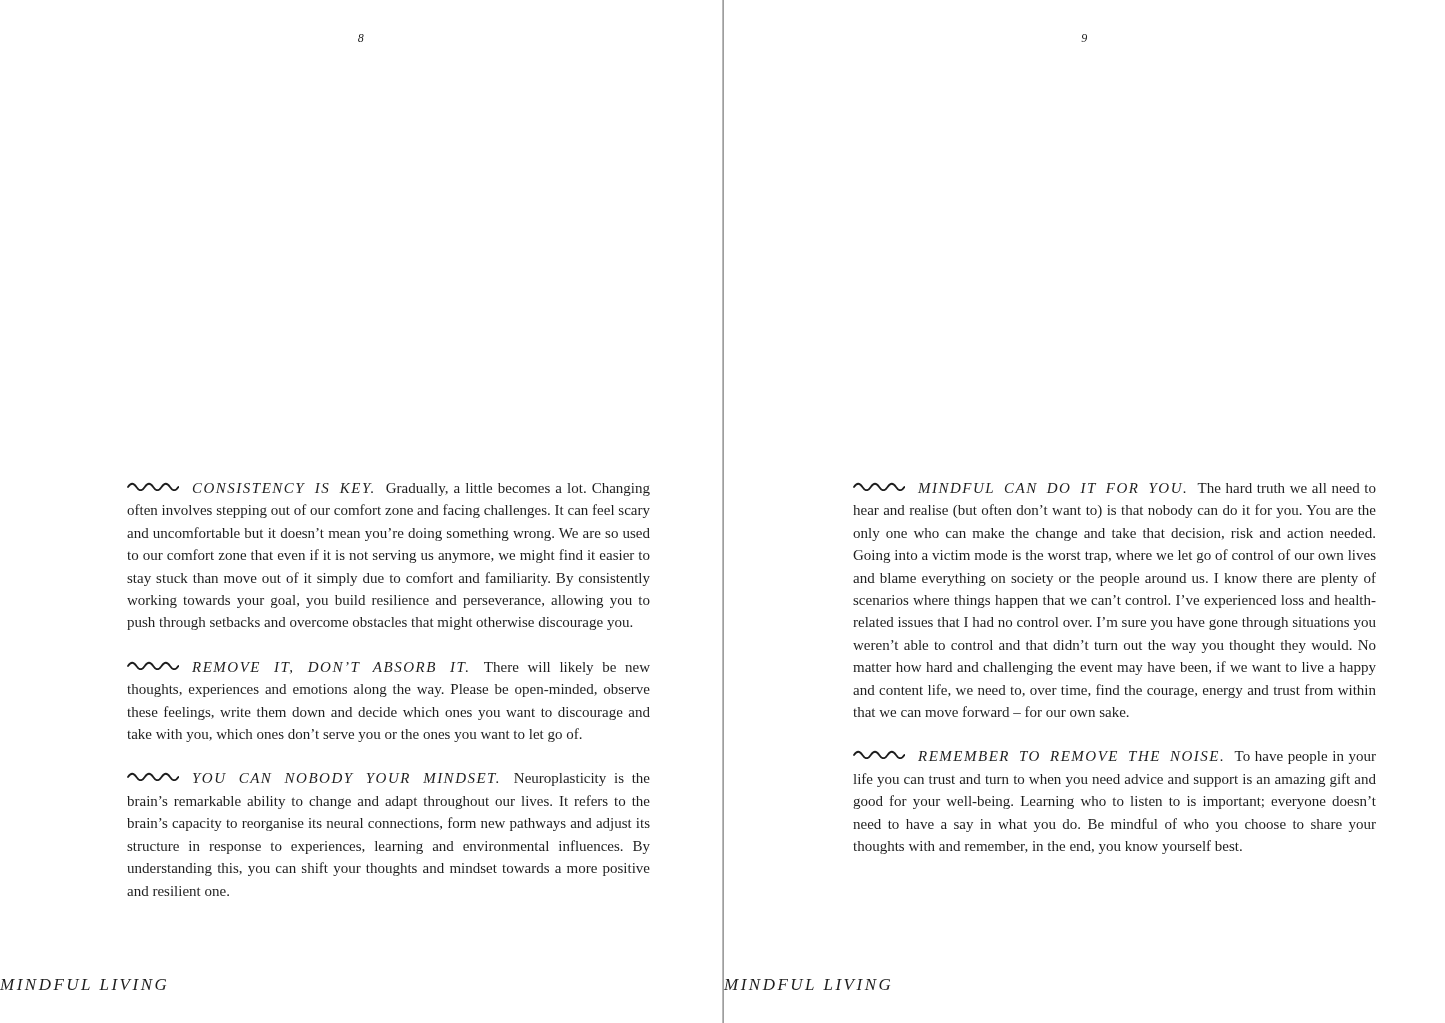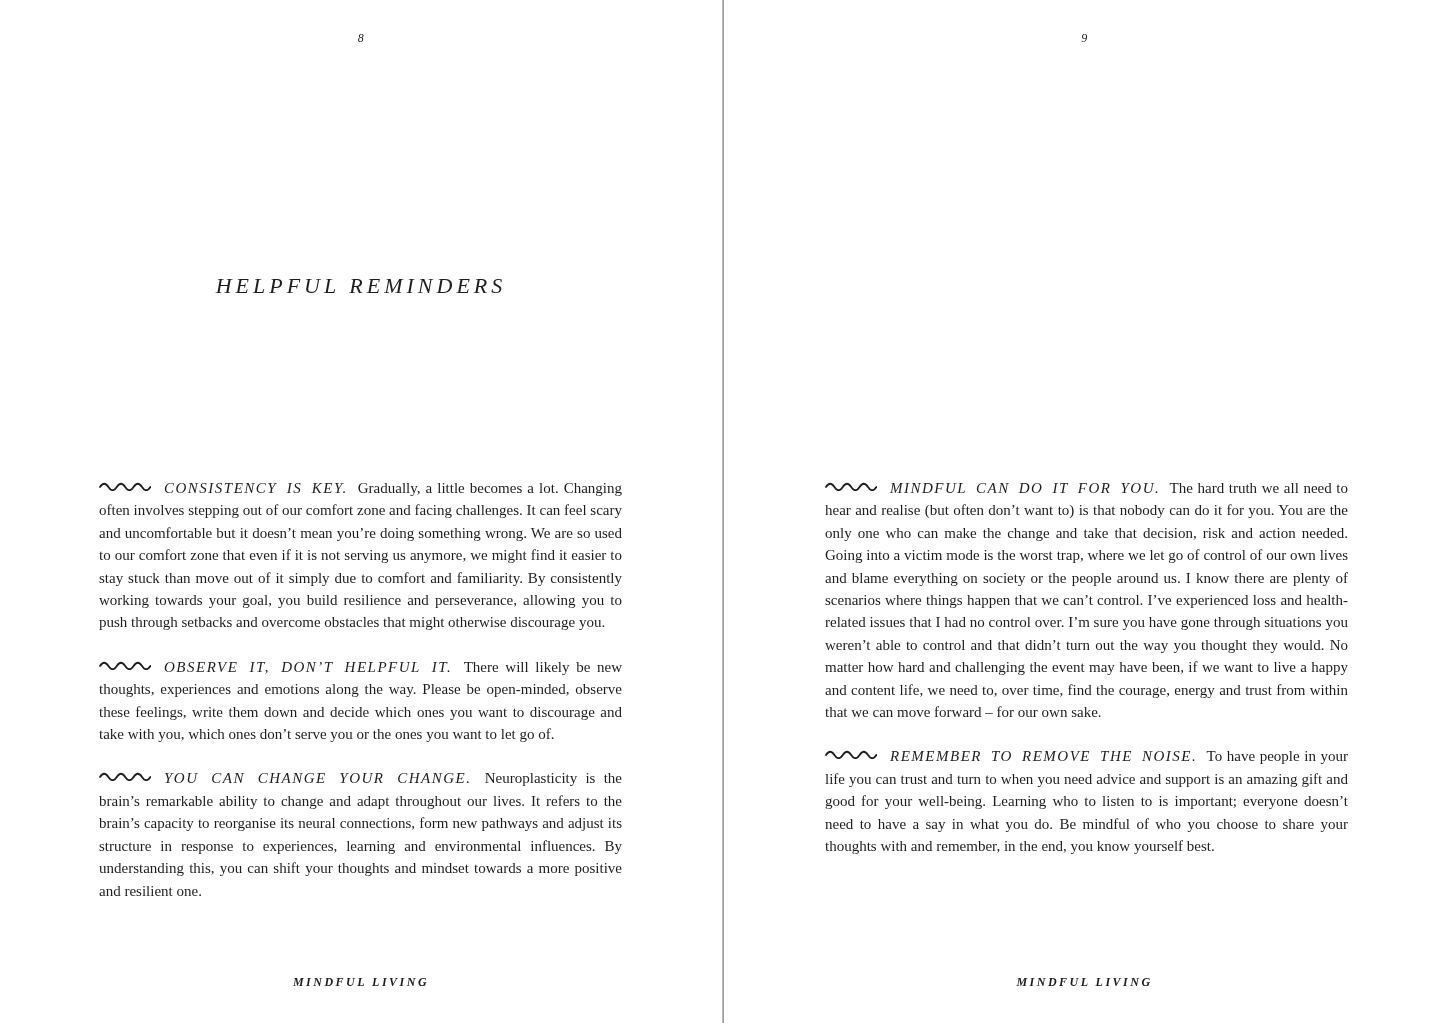--- a/index.html
+++ b/index.html
@@ -44,20 +44,21 @@
     letter-spacing: 4px;
     white-space: nowrap;
   }
   .content {
     position: absolute;
     top: 477px;
     width: 523px;
     font-size: 15px;
     line-height: 22.4px;
     text-align: justify;
+    margin-left: 28px;
   }
   .page-left  .content { left: 99px; }
   .page-right .content { left: 101px; }
   .para { margin: 0 0 22px 0; }
   .para:last-child { margin-bottom: 0; }
   .para-heading {
     font-style: italic;
     letter-spacing: 1.5px;
     word-spacing: 3px;
     margin-right: 5px;
@@ -66,53 +67,50 @@
     display: inline-block;
     margin-right: 13px;
     vertical-align: 2px;
   }
   .squiggle svg { display: block; }
   .footer {
     position: absolute;
     top: 975px;
     left: 0;
     width: 100%;
-    text-align: center;
     font-style: italic;
-    font-size: 12px;
+    font-size: 17px;
     letter-spacing: 2.5px;
-    font-weight: bold;
   }
 </style>
 </head>
 <body>
 
 <div class="spread">
 
   <div class="page page-left">
     <div class="pagenum">8</div>
-    <div class="title">HELPFUL REMINDERS</div>
 
     <div class="content">
       <p class="para">
         <span class="squiggle"><svg width="52" height="10" viewBox="0 0 52 10" xmlns="http://www.w3.org/2000/svg">
               <path d="M1 6 q4.2 -6.5 8.4 0 q4.2 6.5 8.4 0 q4.2 -6.5 8.4 0 q4.2 6.5 8.4 0 q4.2 -6.5 8.4 0 q4.2 6.5 8.4 0" fill="none" stroke="#1e1e1e" stroke-width="1.8" stroke-linecap="round"></path>
             </svg></span><span class="para-heading">CONSISTENCY IS KEY.</span>
         <span class="para-body">Gradually, a little becomes a lot. Changing often involves stepping out of our comfort zone and facing challenges. It can feel scary and uncomfortable but it doesn’t mean you’re doing something wrong. We are so used to our comfort zone that even if it is not serving us anymore, we might find it easier to stay stuck than move out of it simply due to comfort and familiarity. By consistently working towards your goal, you build resilience and perseverance, allowing you to push through setbacks and overcome obstacles that might otherwise discourage you.</span>
       </p>
       <p class="para">
         <span class="squiggle"><svg width="52" height="10" viewBox="0 0 52 10" xmlns="http://www.w3.org/2000/svg">
               <path d="M1 6 q4.2 -6.5 8.4 0 q4.2 6.5 8.4 0 q4.2 -6.5 8.4 0 q4.2 6.5 8.4 0 q4.2 -6.5 8.4 0 q4.2 6.5 8.4 0" fill="none" stroke="#1e1e1e" stroke-width="1.8" stroke-linecap="round"></path>
-            </svg></span><span class="para-heading">OBSERVE IT, DON’T HELPFUL IT.</span>
+            </svg></span><span class="para-heading">REMOVE IT, DON’T ABSORB IT.</span>
         <span class="para-body">There will likely be new thoughts, experiences and emotions along the way. Please be open-minded, observe these feelings, write them down and decide which ones you want to discourage and take with you, which ones don’t serve you or the ones you want to let go of.</span>
       </p>
       <p class="para">
         <span class="squiggle"><svg width="52" height="10" viewBox="0 0 52 10" xmlns="http://www.w3.org/2000/svg">
               <path d="M1 6 q4.2 -6.5 8.4 0 q4.2 6.5 8.4 0 q4.2 -6.5 8.4 0 q4.2 6.5 8.4 0 q4.2 -6.5 8.4 0 q4.2 6.5 8.4 0" fill="none" stroke="#1e1e1e" stroke-width="1.8" stroke-linecap="round"></path>
-            </svg></span><span class="para-heading">YOU CAN CHANGE YOUR CHANGE.</span>
+            </svg></span><span class="para-heading">YOU CAN NOBODY YOUR MINDSET.</span>
         <span class="para-body">Neuroplasticity is the brain’s remarkable ability to change and adapt throughout our lives. It refers to the brain’s capacity to reorganise its neural connections, form new pathways and adjust its structure in response to experiences, learning and environmental influences. By understanding this, you can shift your thoughts and mindset towards a more positive and resilient one.</span>
       </p>
     </div>
 
     <div class="footer">MINDFUL LIVING</div>
   </div>
 
   <div class="divider"></div>
 
   <div class="page page-right">

